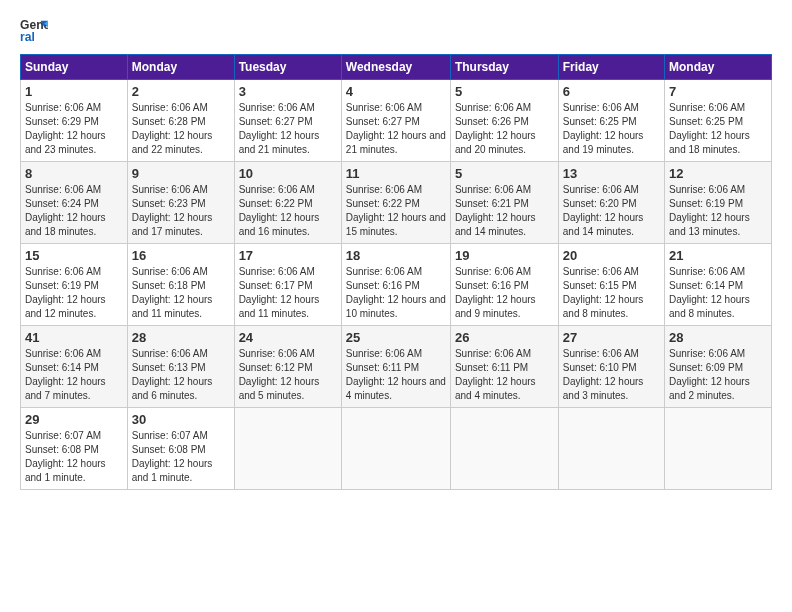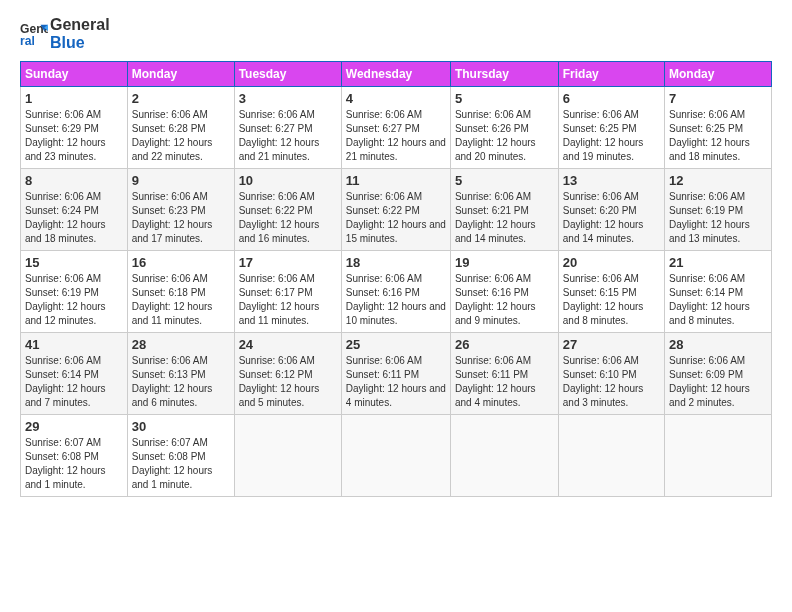--- a/index.html
+++ b/index.html
@@ -42,21 +42,21 @@
     .subtitle {
       font-size: 15px;
       color: #555;
     }
     .calendar {
       width: 100%;
       border-collapse: collapse;
       font-size: 10px;
     }
     .calendar th {
-      background: #d946ef;
+      background: #4c1d95;
       color: #fff;
       padding: 5px 4px;
       text-align: left;
       font-size: 12px;
       font-weight: bold;
       border: 1px solid #1565c0;
     }
     .calendar td {
       border: 1px solid #ccc;
       vertical-align: top;
@@ -89,24 +89,20 @@
 
 <div class="page">
   <div class="header">
     <div class="logo">
       <svg class="logo-icon" viewBox="0 0 30 30">
         <text x="0" y="14" font-size="13" font-weight="bold" fill="#333">Gene</text>
         <text x="0" y="27" font-size="13" font-weight="bold" fill="#1565c0">ral</text>
         <polygon points="22,5 30,5 26,12" fill="#1565c0"></polygon>
         <polygon points="26,8 30,5 30,12" fill="#42a5f5"></polygon>
       </svg>
-      <div>
-        <div style="font-size:16px;font-weight:bold;color:#333;line-height:1.1;">General</div>
-        <div style="font-size:16px;font-weight:bold;color:#1565c0;line-height:1.1;">Blue</div>
-      </div>
     </div>
     <div class="title-section">
       <div class="month-title"></div>
       <div class="subtitle"></div>
     </div>
   </div>
 
   <table class="calendar">
     <thead>
       <tr>

